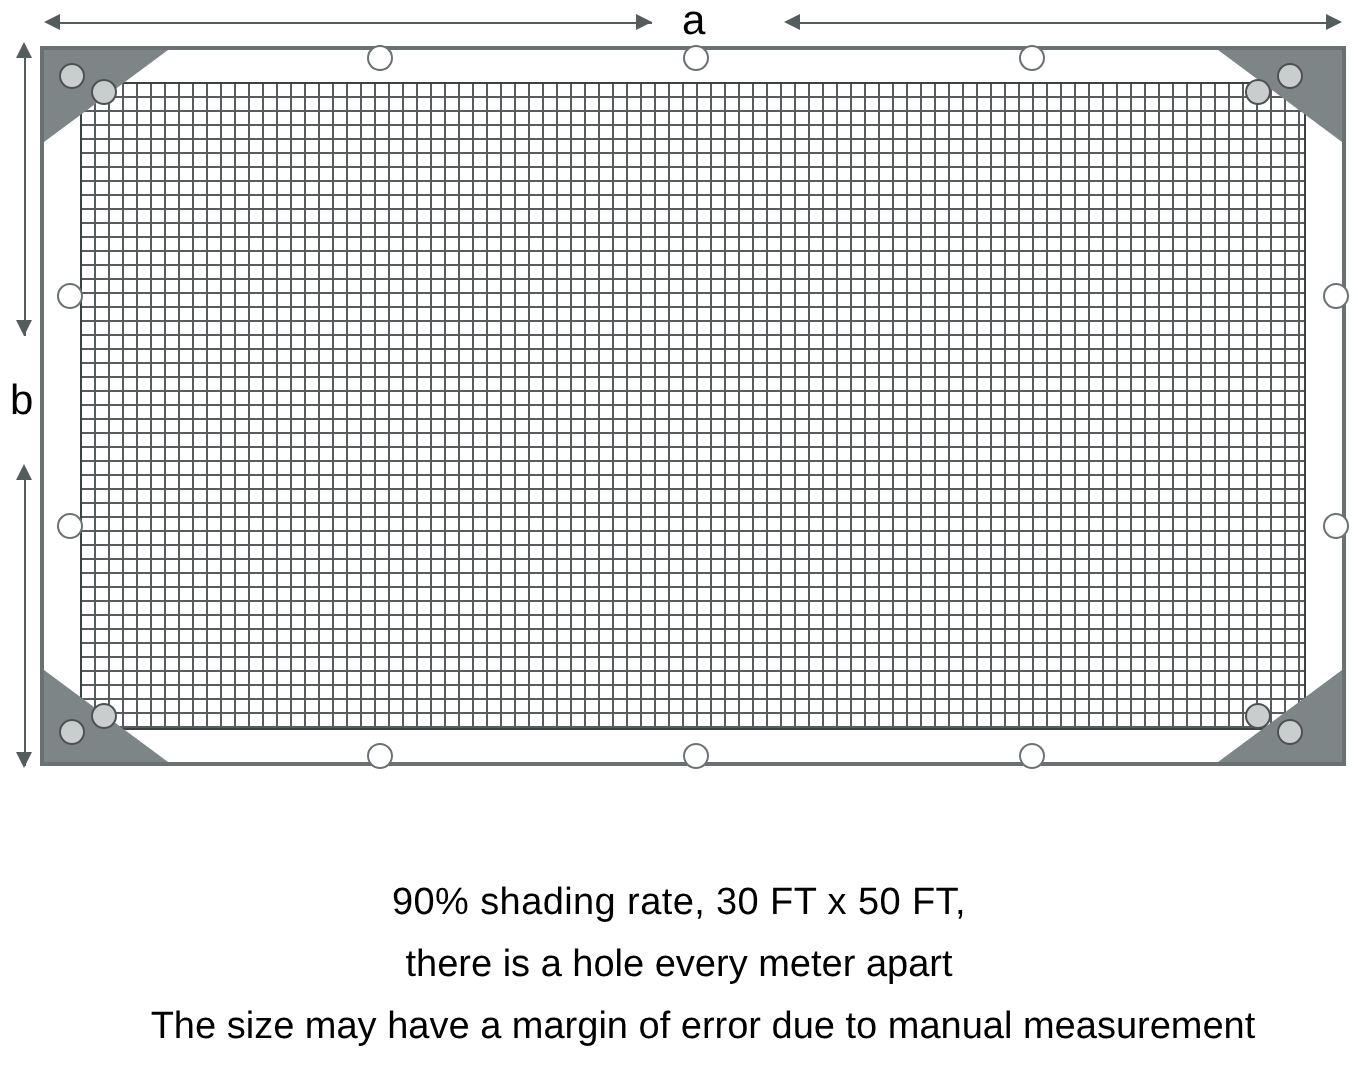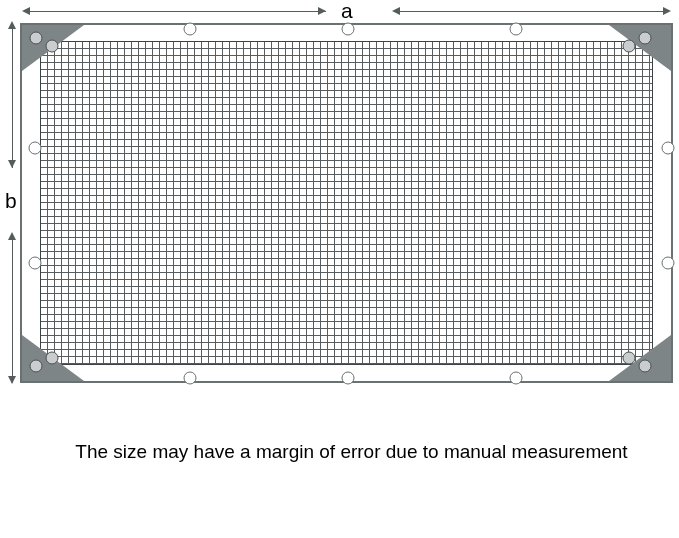--- a/index.html
+++ b/index.html
@@ -222,16 +222,18 @@
       <div class="grommet dark" style="left: 52px; top: 46px;"></div>
       <div class="grommet dark" style="left: 645px; top: 38px;"></div>
       <div class="grommet dark" style="left: 629px; top: 46px;"></div>
       <div class="grommet dark" style="left: 36px; top: 366px;"></div>
       <div class="grommet dark" style="left: 52px; top: 358px;"></div>
       <div class="grommet dark" style="left: 645px; top: 366px;"></div>
       <div class="grommet dark" style="left: 629px; top: 358px;"></div>
     </div>
 
   <div id="caption">
+    <div id="cap-line1">90% shading  rate, 30 FT x 50 FT,</div>
+    <div id="cap-line2">there is a hole every meter apart</div>
     <div id="cap-line3">The size  may  have a margin of error due to manual measurement</div>
   </div>
 
 </div>
 
 </body></html>

